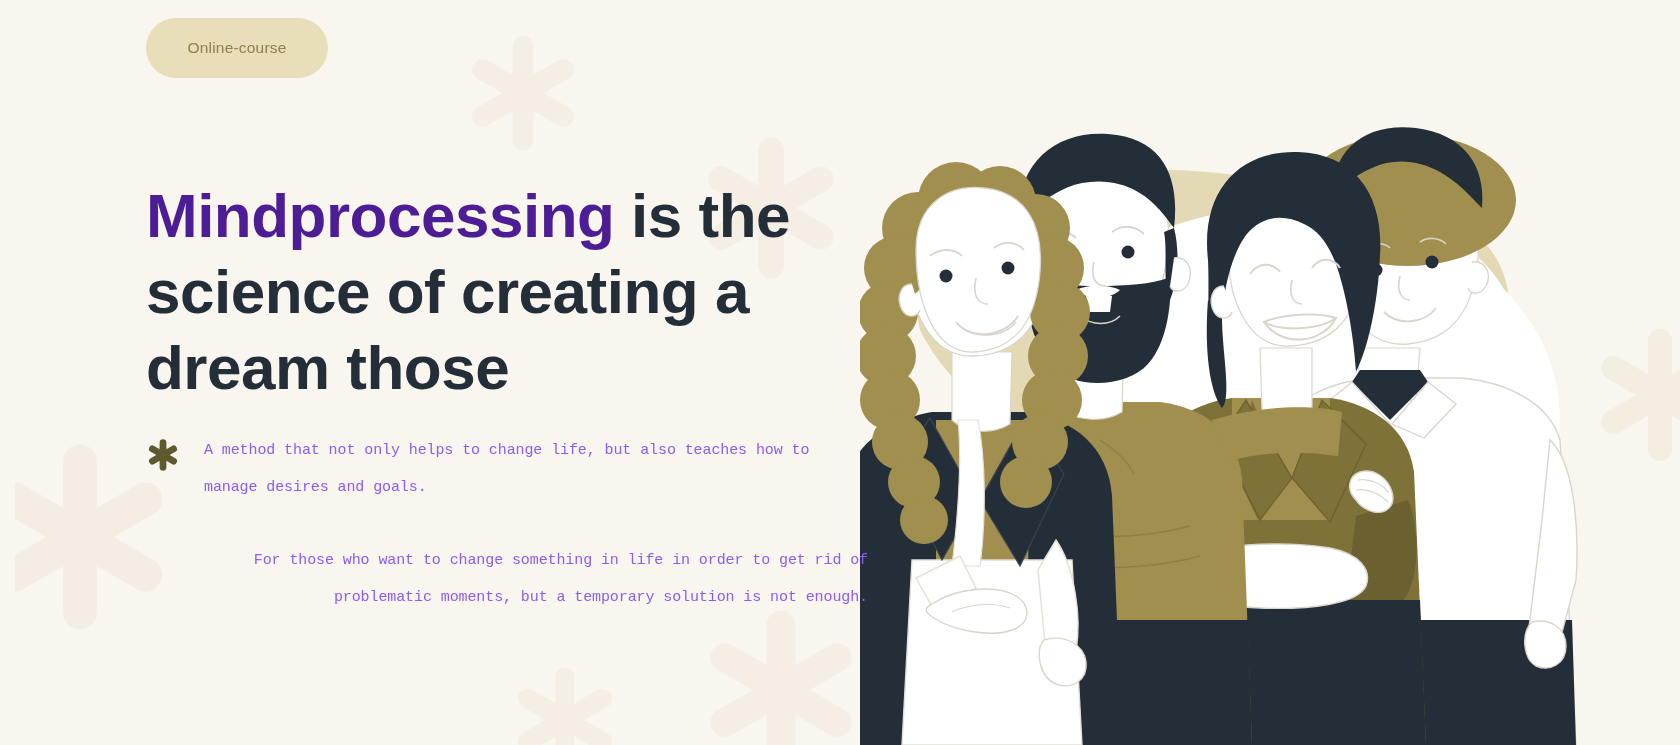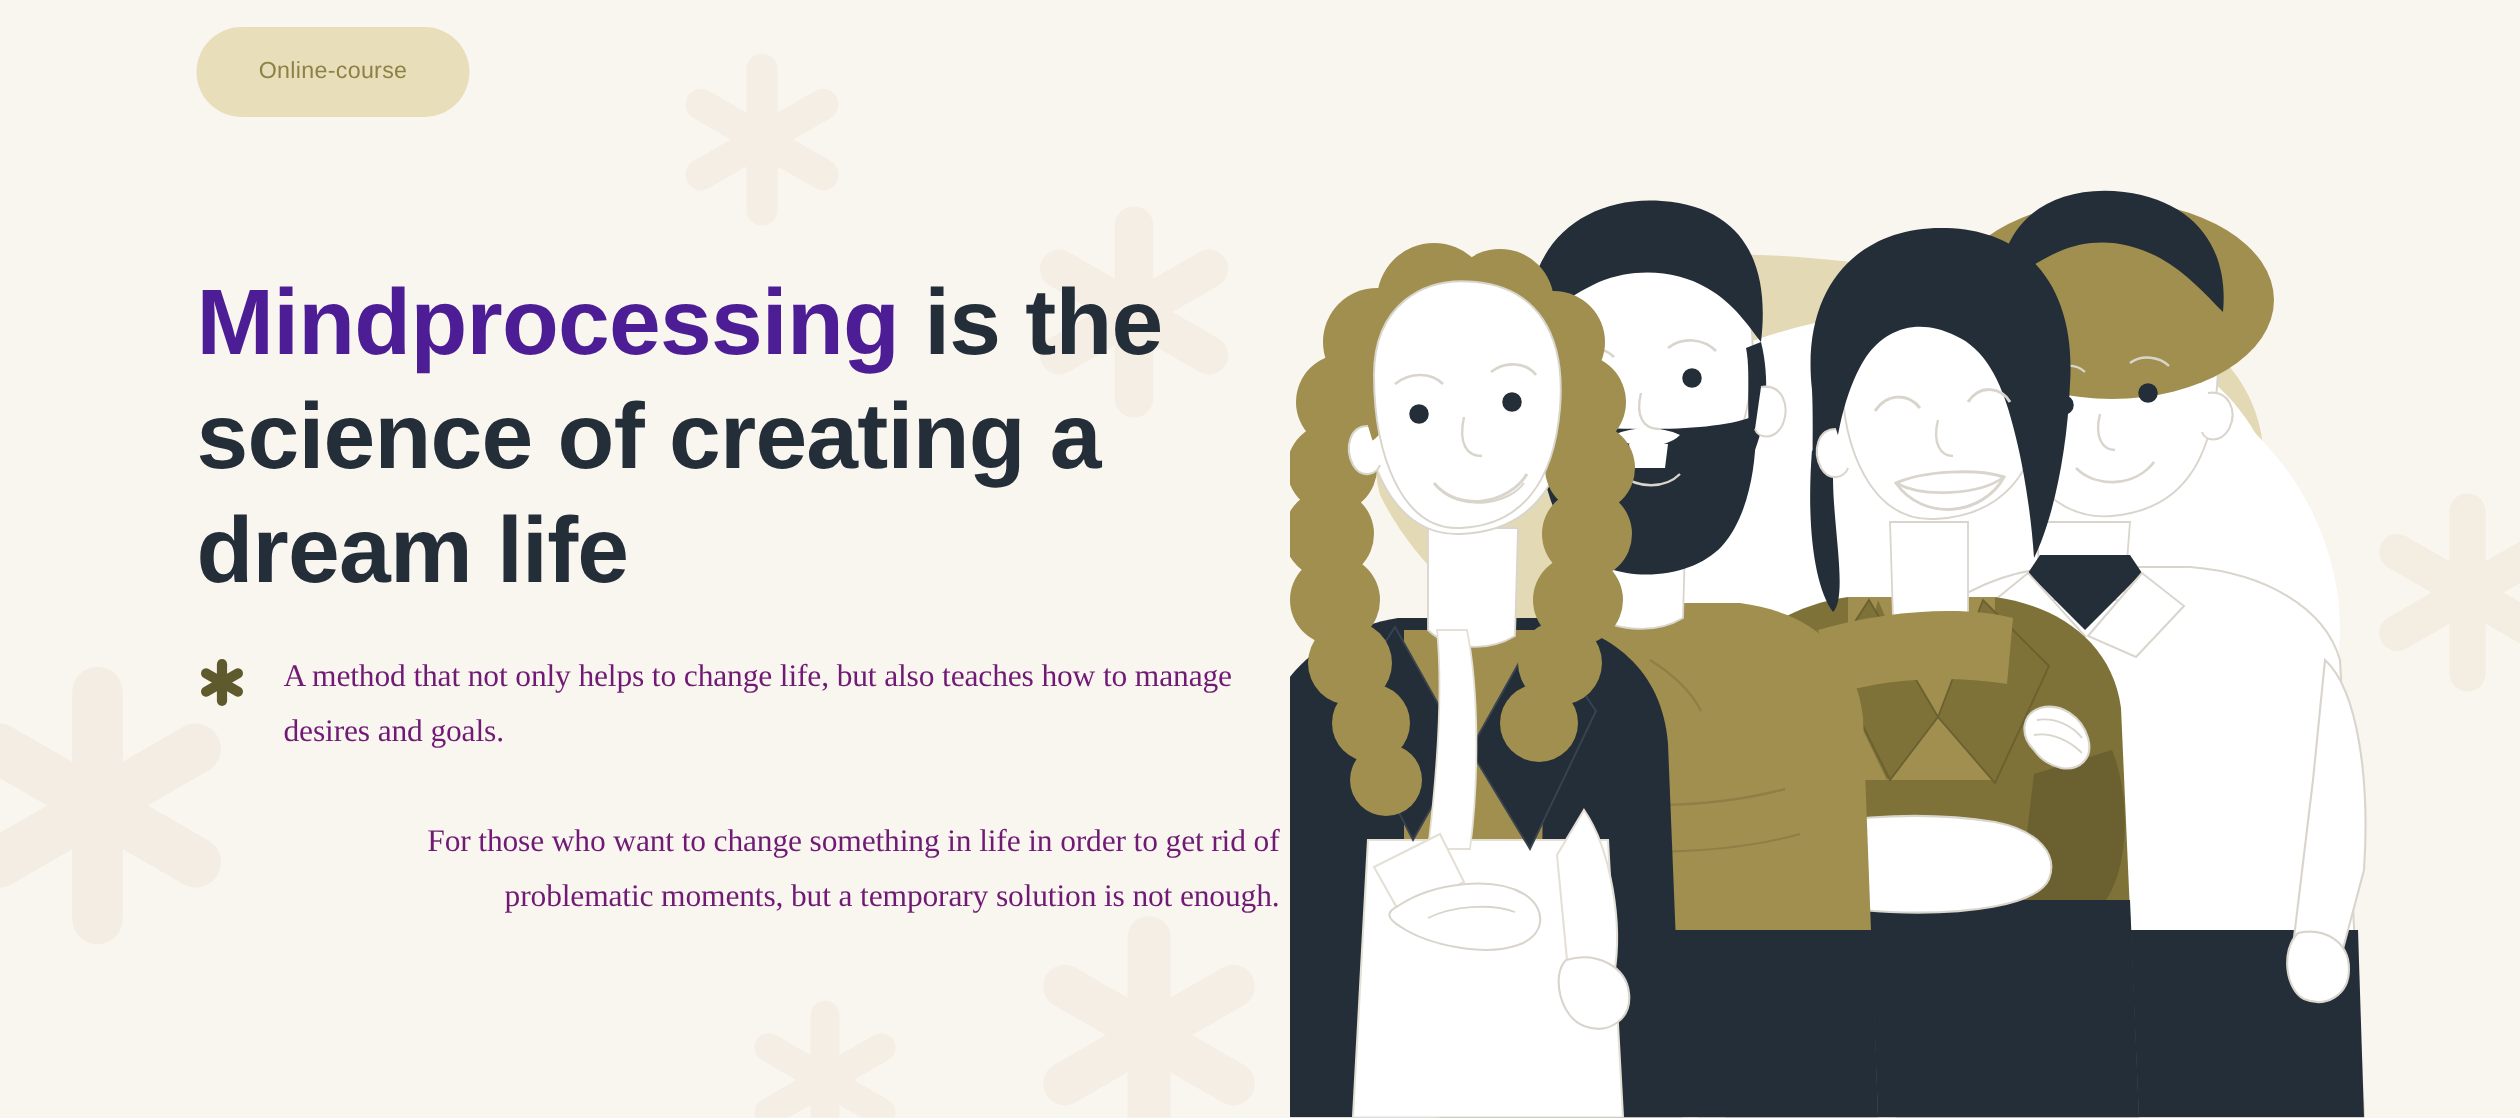--- a/index.html
+++ b/index.html
@@ -2,21 +2,21 @@
 <html><head>
 <meta charset="utf-8">
 <style>
   * { margin:0; padding:0; box-sizing:border-box; }
   html,body { width:1680px; height:745px; overflow:hidden; }
   body {
     background:#f9f5ef;
     font-family:"Liberation Sans", sans-serif;
     position:relative;
   }
-  .hero { position:absolute; inset:0; overflow:hidden; }
+  .hero { position:absolute; inset:0; overflow:hidden;margin-left:15px; }
 
   
   .wm { position:absolute; opacity:1; pointer-events:none; }
   .wm svg { display:block; }
 
   
   .badge {
     position:absolute; left:131px; top:18px;
     width:182px; height:60px;
     background:#e8dfba;
@@ -36,22 +36,22 @@
     font-weight:700; color:#242e38;
     letter-spacing:-.5px;
   }
   .headline .accent { color:#4c1d95; }
 
   
   .copy { position:absolute; left:131px; top:432px; width:720px; }
   .bullet-row { display:flex; align-items:flex-start; gap:24px; }
   .bullet-icon { flex:0 0 auto; width:34px; height:34px; margin-top:6px; }
   .para {
-    font-size:21px; line-height:37px; color:#701a75;
-    font-family:Liberation Serif, serif;
+    font-size:15px; line-height:37px; color:#8b5cf6;
+    font-family:Liberation Mono, monospace;
     letter-spacing:-.1px;
   }
   .para-2 { margin-top:36px; margin-left:62px; width:660px;text-align:right; }
 
   
   .illus { position:absolute; right:0; top:0; width:820px; height:745px; }
   .illus svg { display:block; width:100%; height:100%; }
 </style>
 </head>
 <body>
@@ -295,21 +295,21 @@
 
       </g>
     </svg>
   </div>
 
   <div class="badge">
     <span class="badge-label">Online-course</span>
   </div>
 
   <h1 class="headline">
-    <span class="accent">Mindprocessing</span><span> is the science of creating a dream life</span>
+    <span class="accent">Mindprocessing</span><span> is the science of creating a dream those</span>
   </h1>
 
   <div class="copy">
     <div class="bullet-row">
       <span class="bullet-icon">
         <svg viewBox="0 0 100 100" width="34" height="34">
           <g fill="#5e5a2e">
             <rect x="40" y="4" width="20" height="92" rx="10"></rect>
             <rect x="40" y="4" width="20" height="92" rx="10" transform="rotate(60 50 50)"></rect>
             <rect x="40" y="4" width="20" height="92" rx="10" transform="rotate(120 50 50)"></rect>

